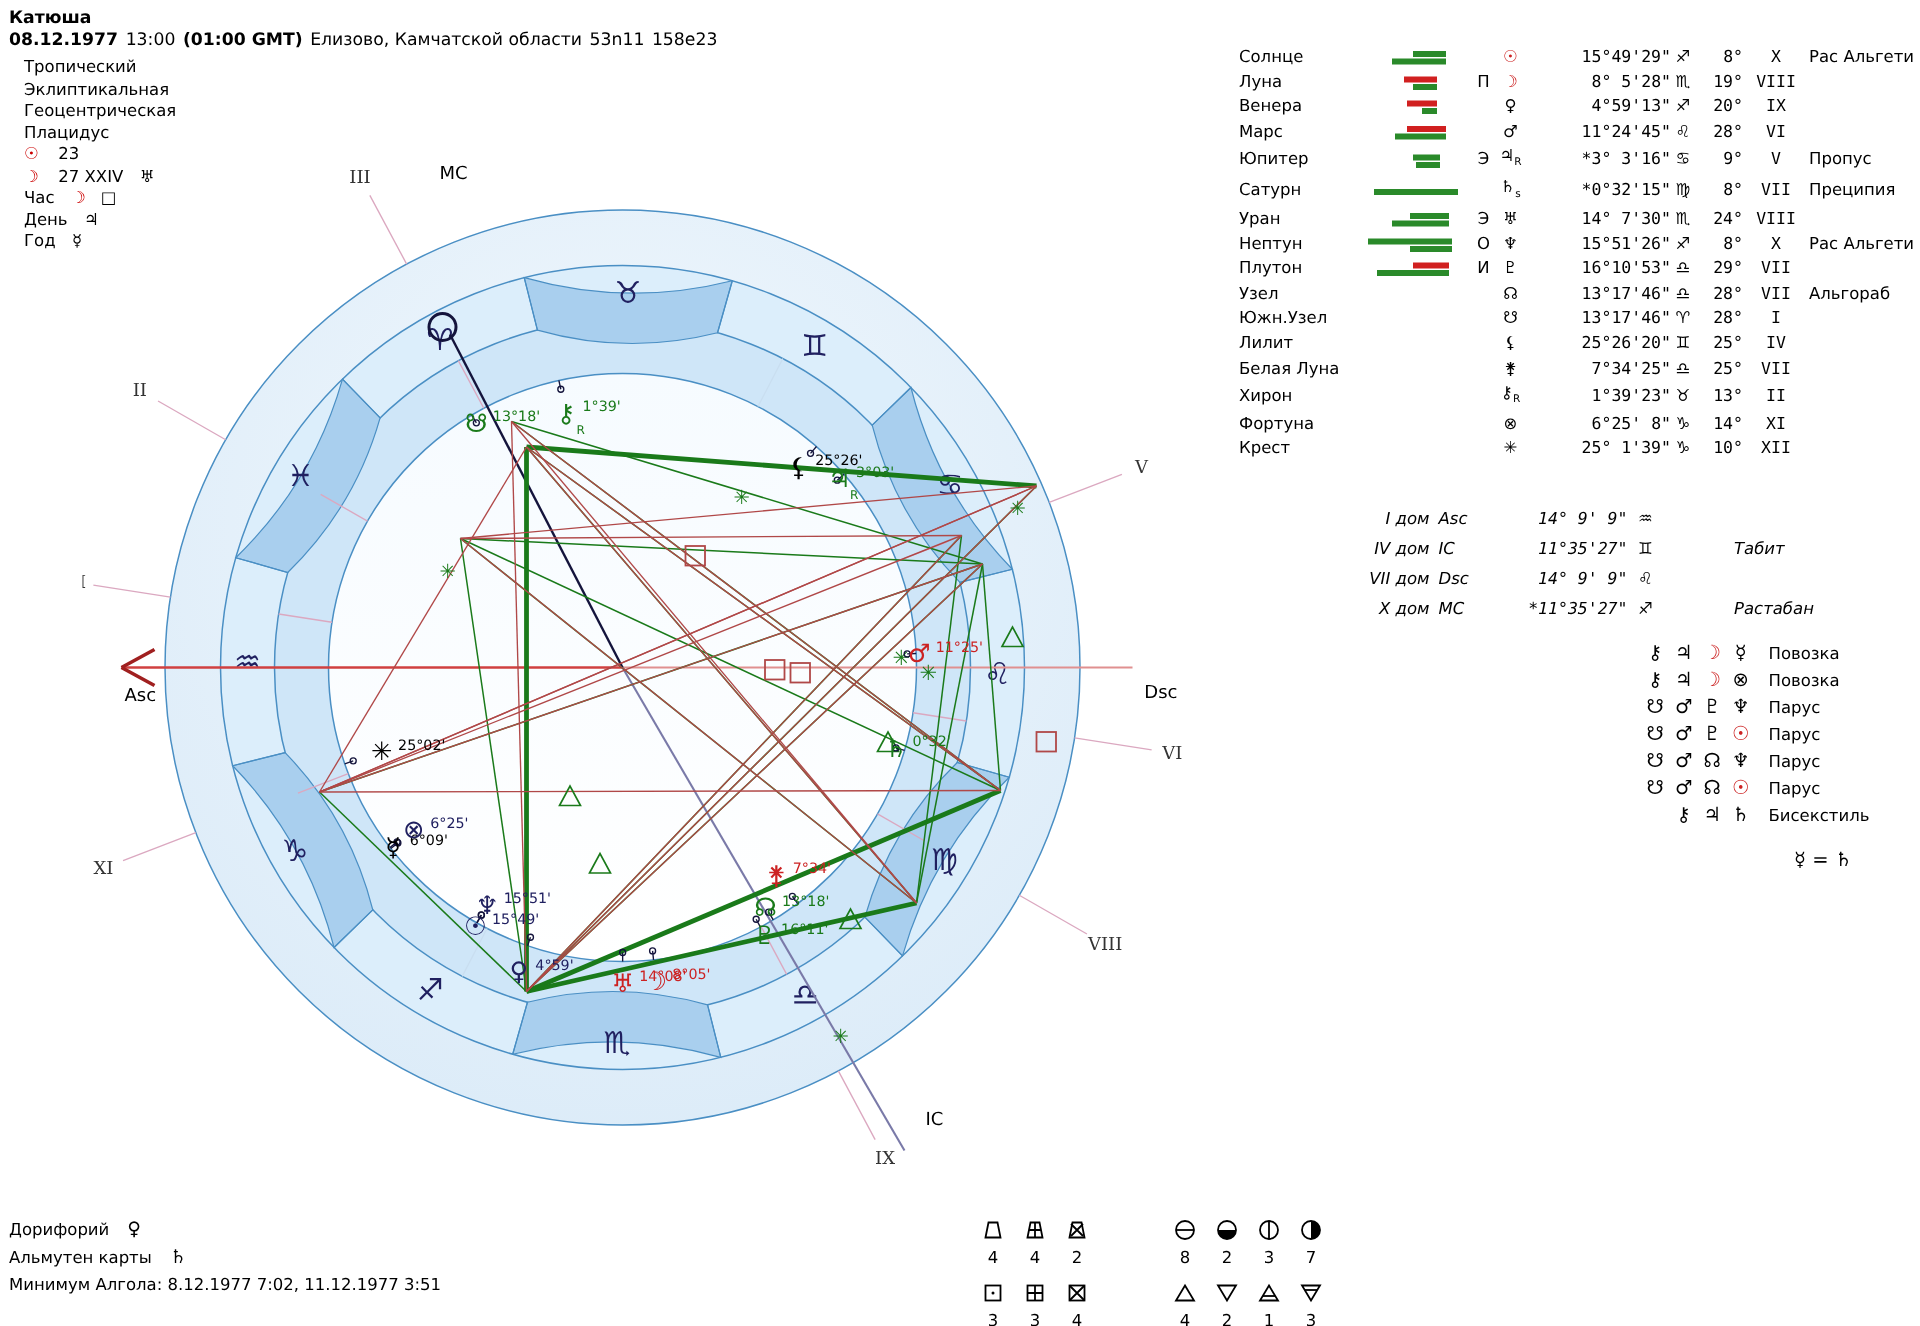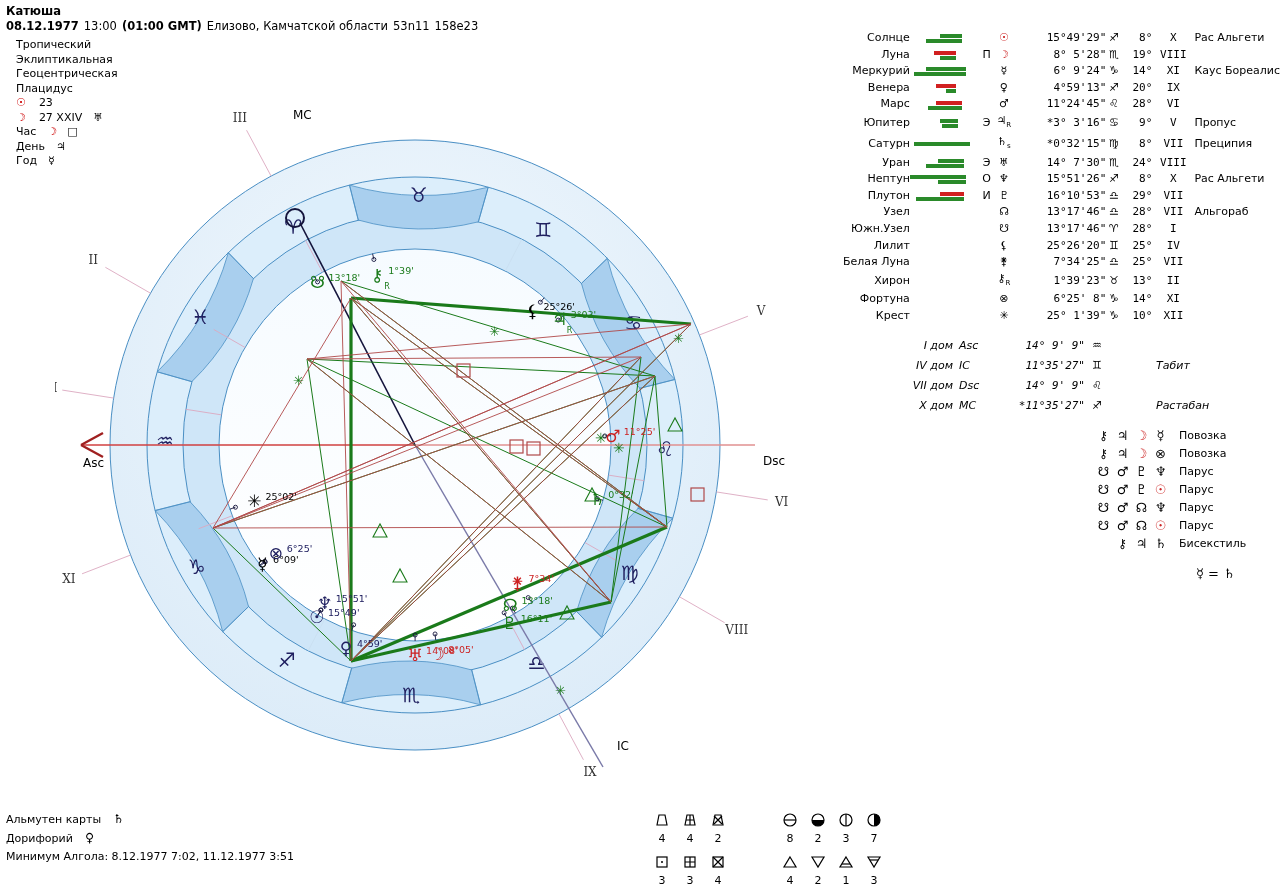--- a/index.html
+++ b/index.html
@@ -23,21 +23,21 @@
 
   
   #wheel{left:55px;top:95px;width:760px;height:700px;}
   #wheel svg{display:block;}
 
   
   #ptable{left:826px;top:30px;font-size:11px;}
   table.pt{border-collapse:collapse;}
   table.pt td{padding:0 0;font-size:11px;line-height:16.6px;
               white-space:nowrap;vertical-align:middle;}
-  td.pname{text-align:right;padding-right:4px;width:86px;}
+  td.pname{text-align:left;padding-right:4px;width:86px;}
   td.pbar{width:70px;}
   td.pdir{width:14px;text-align:center;font-size:10.5px;}
   td.pglyph{width:22px;text-align:center;font-size:13px;}
   td.ppos{width:96px;text-align:right;font-family:"DejaVu Sans Mono","Liberation Mono",monospace;font-size:11px;}
   td.psign{width:16px;text-align:center;font-size:12.5px;}
   td.phdeg{width:32px;text-align:right;font-family:"DejaVu Sans Mono","Liberation Mono",monospace;font-size:11px;}
   td.phouse{width:44px;text-align:center;font-family:"DejaVu Sans Mono","Liberation Mono",monospace;font-size:11px;}
   td.pstar{padding-left:10px;font-size:11px;}
 
   .barwrap{position:relative;height:14px;width:70px;}
@@ -429,36 +429,20 @@
               <div class="bar g" style="left: 30px; width: 16px; top: 8px;"></div>
             </div>
           </td>
           <td class="pdir">П</td>
           <td class="pglyph" style="color: rgb(204, 34, 34);">☽</td>
           <td class="ppos">8° 5'28"</td>
           <td class="psign">♏</td>
           <td class="phdeg">19°</td>
           <td class="phouse">VIII</td>
           <td class="pstar"></td>
-        </tr>
-        <tr>
-          <td class="pname">Меркурий</td>
-          <td class="pbar">
-            <div class="barwrap">
-              <div class="bar g" style="left: 16px; width: 40px; top: 3px;"></div>
-              <div class="bar g" style="left: 4px; width: 52px; top: 8px;"></div>
-            </div>
-          </td>
-          <td class="pdir"></td>
-          <td class="pglyph" style="color: rgb(0, 0, 0);">☿</td>
-          <td class="ppos">6° 9'24"</td>
-          <td class="psign">♑</td>
-          <td class="phdeg">14°</td>
-          <td class="phouse">XI</td>
-          <td class="pstar">Каус Бореалис</td>
         </tr>
         <tr>
           <td class="pname">Венера</td>
           <td class="pbar">
             <div class="barwrap">
               <div class="bar r" style="left: 26px; width: 20px; top: 3px;"></div>
               <div class="bar g" style="left: 36px; width: 10px; top: 8px;"></div>
             </div>
           </td>
           <td class="pdir"></td>
@@ -741,28 +725,28 @@
       <span class="gl" style="color: rgb(0, 0, 0);">⚷</span>
       <span class="gl" style="color: rgb(0, 0, 0);">♃</span>
       <span class="gl" style="color: rgb(0, 0, 0);">♄</span>
       <span class="cname">Бисекстиль</span>
     </div>
   </div>
 <div class="abs" id="eqrow">☿ = ♄</div>
 
 <div class="abs" id="botleft">
   <div>
+    <span>Дорифорий</span>
+    <span style="display:inline-block;width:5px"></span>
+    <span class="gl">♀</span>
+  </div>
+  <div>
     <span>Альмутен карты</span>
     <span style="display:inline-block;width:5px"></span>
     <span class="gl">♄</span>
-  </div>
-  <div>
-    <span>Дорифорий</span>
-    <span style="display:inline-block;width:5px"></span>
-    <span class="gl">♀</span>
   </div>
   <div>Минимум Алгола: 8.12.1977  7:02,  11.12.1977  3:51</div>
 </div>
 
 <div class="abs" id="stats">
   <div class="statgrid">
     <div class="statblock">
       <div class="statrow" id="srow1">
           <div class="statcell">
             <div class="sym">

